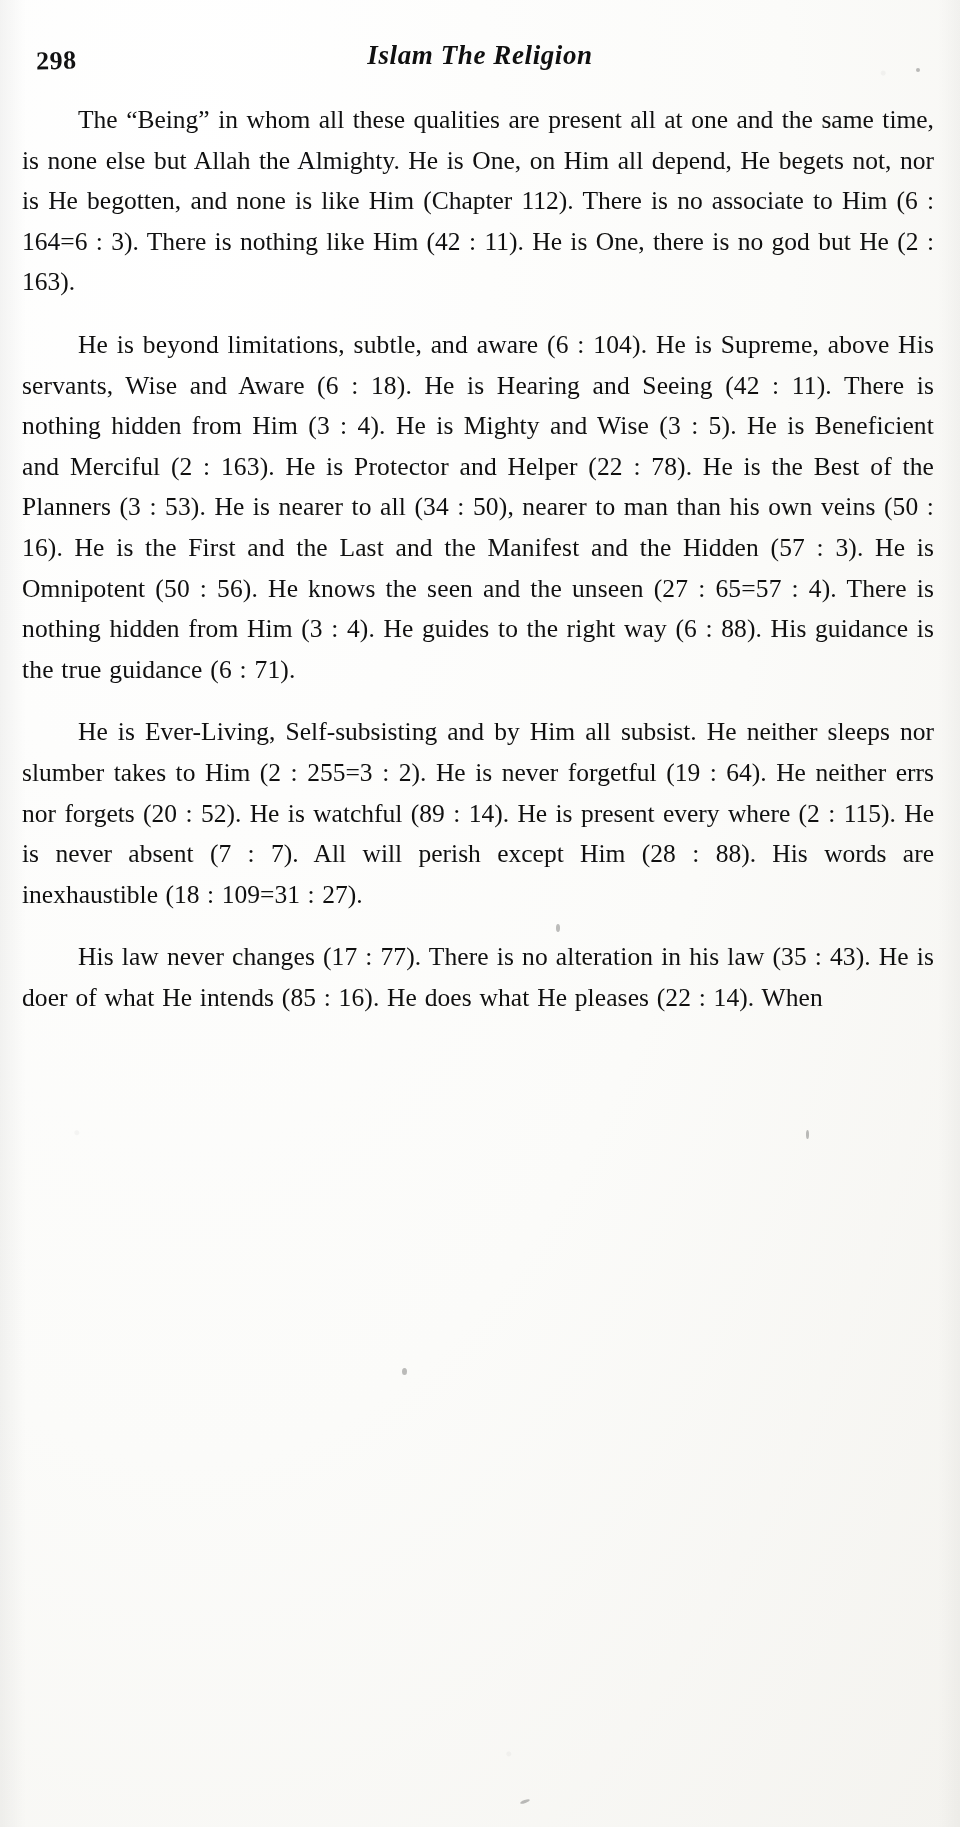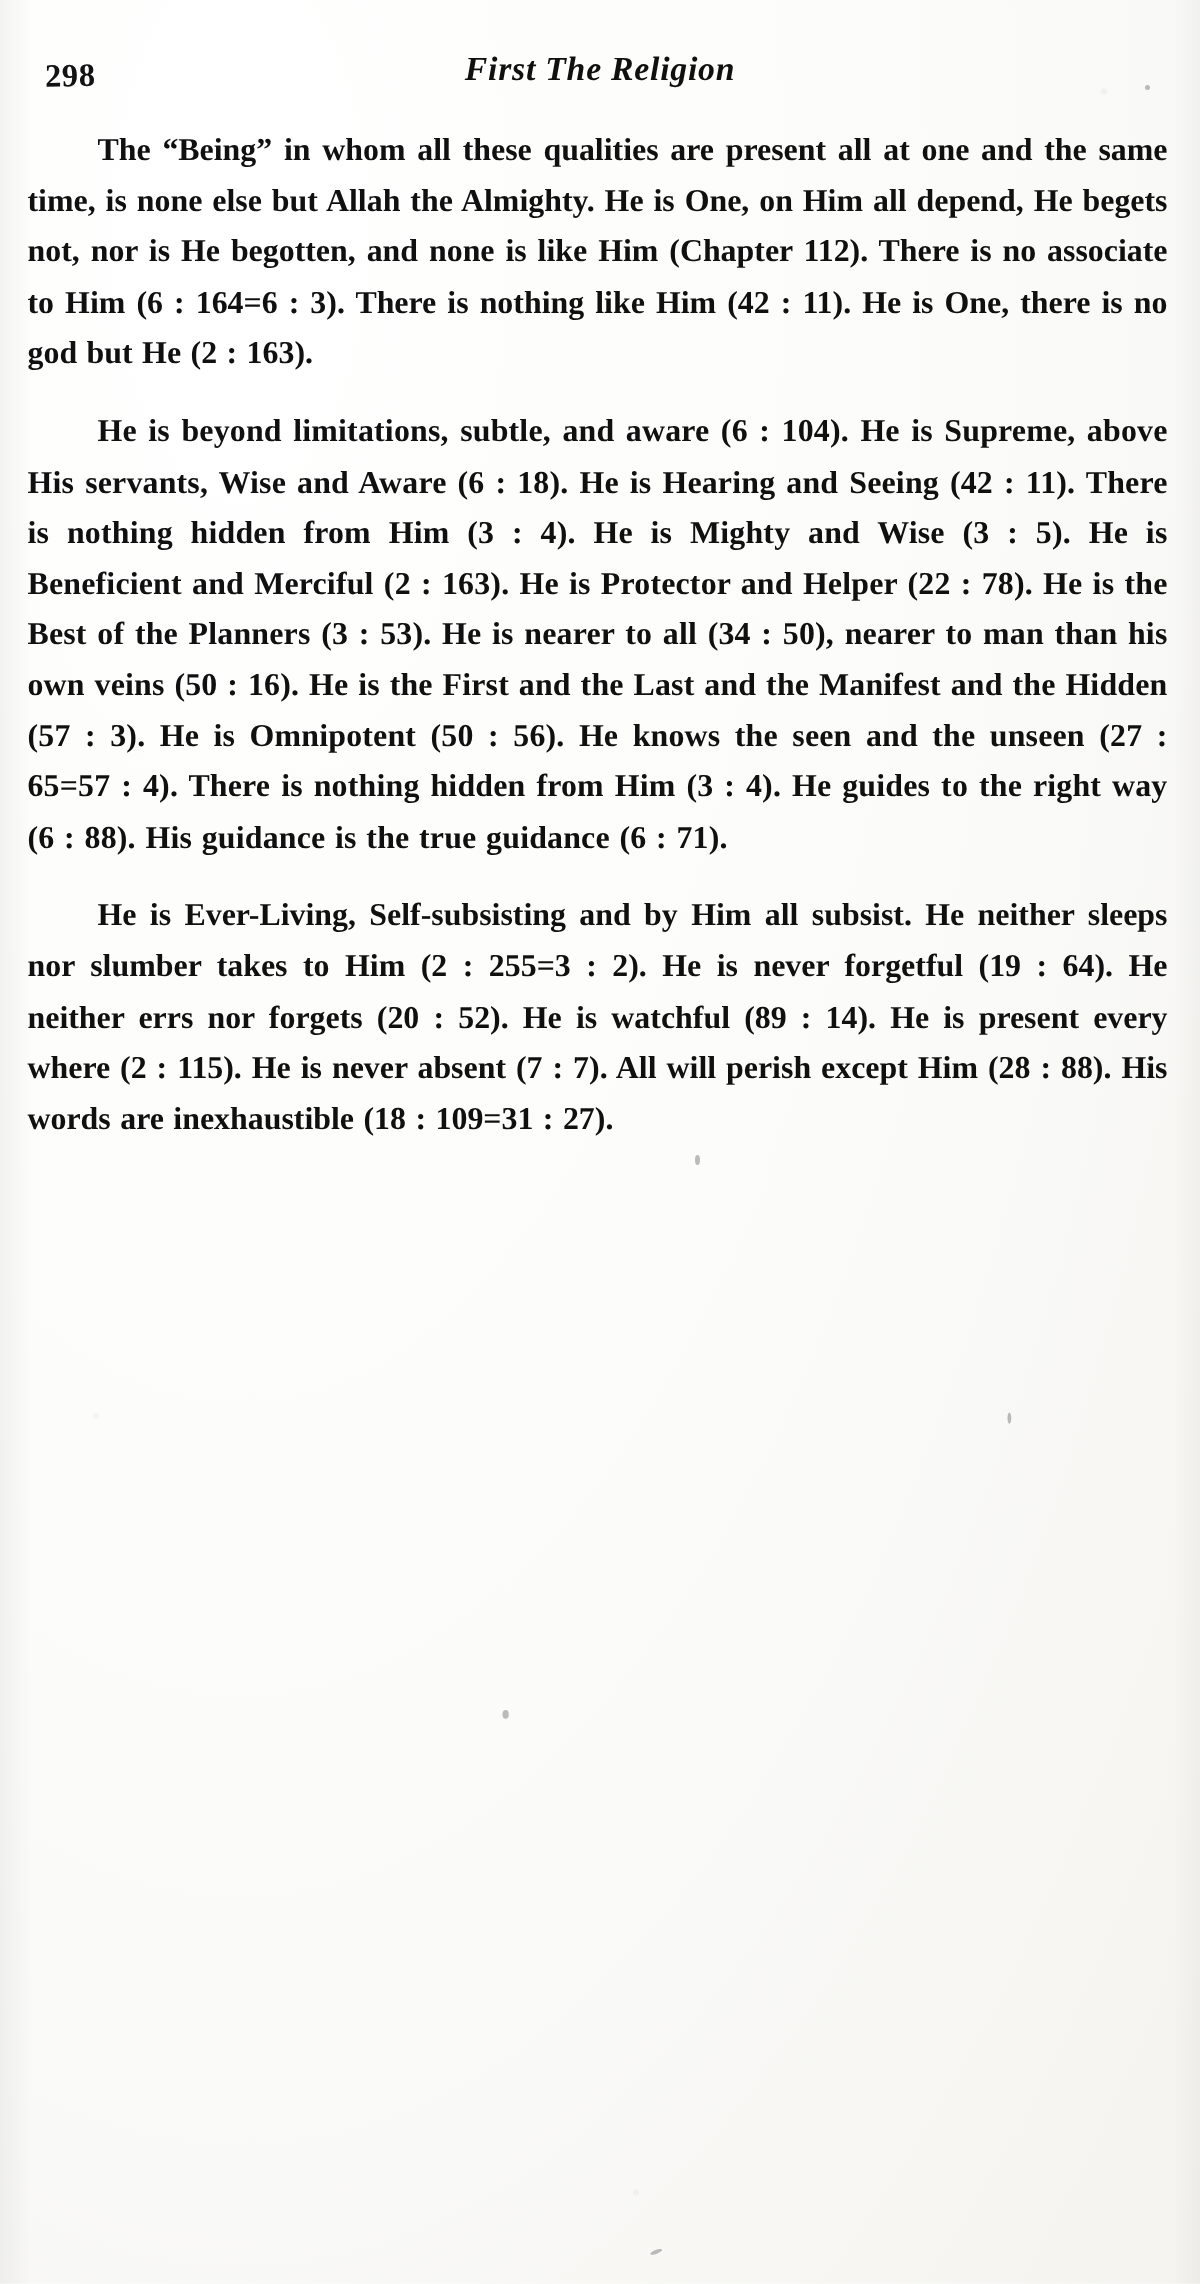--- a/index.html
+++ b/index.html
@@ -80,21 +80,21 @@
     position: absolute;
     left: 22px;
     right: 26px;
     top: 100px;
   }
   p.para {
     margin: 0 0 22px 0;
     text-align: justify;
     text-justify: inter-word;
     font-family: "Liberation Serif", serif;
-    font-weight: 700;
+    font-weight: 400;
     font-size: 25.5px;
     line-height: 40.6px;
     color: #101010;
     text-indent: 56px;
     word-spacing: 1.2px;
     -webkit-font-smoothing: none;
   }
   p.para:last-child {
     margin-bottom: 0;
   }
@@ -112,27 +112,28 @@
 </style>
 </head>
 <body>
 
 <div class="page"></div>
 
 <div class="content">
 
   <div class="running-head">
     <div class="folio">298</div>
-    <div class="head-title">First The Religion</div>
+    <div class="head-title">Islam The Religion</div>
   </div>
 
   <div class="body-col">
     <p class="para">The “Being” in whom all these qualities are present all at one and the same time, is none else but Allah the Almighty.  He is One, on Him all depend, He begets not, nor is He begotten, and none is like Him (Chapter 112).  There is no associate to Him (6 : 164=6 : 3).  There is nothing like Him (42 : 11).  He is One, there is no god but He (2 : 163).</p>
     <p class="para">He is beyond limitations, subtle, and aware (6 : 104).  He is Supreme, above His servants, Wise and Aware (6 : 18).  He is Hearing and Seeing (42 : 11).  There is nothing hidden from Him (3 : 4).  He is Mighty and Wise (3 : 5).  He is Beneficient and Merciful (2 : 163).  He is Protector and Helper (22 : 78).  He is the Best of the Planners (3 : 53).  He is nearer to all (34 : 50), nearer to man than his own veins (50 : 16).  He is the First and the Last and the Manifest and the Hidden (57 : 3).  He is Omnipotent (50 : 56).  He knows the seen and the unseen (27 : 65=57 : 4).  There is nothing hidden from Him (3 : 4).  He guides to the right way (6 : 88).  His guidance is the true guidance (6 : 71).</p>
     <p class="para">He is Ever-Living, Self-subsisting and by Him all subsist.  He neither sleeps nor slumber takes to Him (2 : 255=3 : 2).  He is never forgetful (19 : 64).  He neither errs nor forgets (20 : 52).  He is watchful (89 : 14).  He is present every where (2 : 115).  He is never absent (7 : 7).  All will perish except Him (28 : 88).  His words are inexhaustible (18 : 109=31 : 27).</p>
+    <p class="para">His law never changes (17 : 77).  There is no alteration in his law (35 : 43).  He is doer of what He intends (85 : 16).  He does what He pleases (22 : 14).  When</p>
   </div>
 
   <span class="speck" style="left:556px;top:924px;width:4px;height:8px;"></span>
   <span class="speck" style="left:402px;top:1368px;width:5px;height:7px;"></span>
   <span class="speck" style="left:806px;top:1130px;width:3px;height:9px;"></span>
   <span class="speck" style="left:916px;top:68px;width:4px;height:4px;"></span>
   <span class="speck" style="left:520px;top:1800px;width:10px;height:3px;transform:rotate(-20deg);"></span>
 </div>
 
 </body></html>

